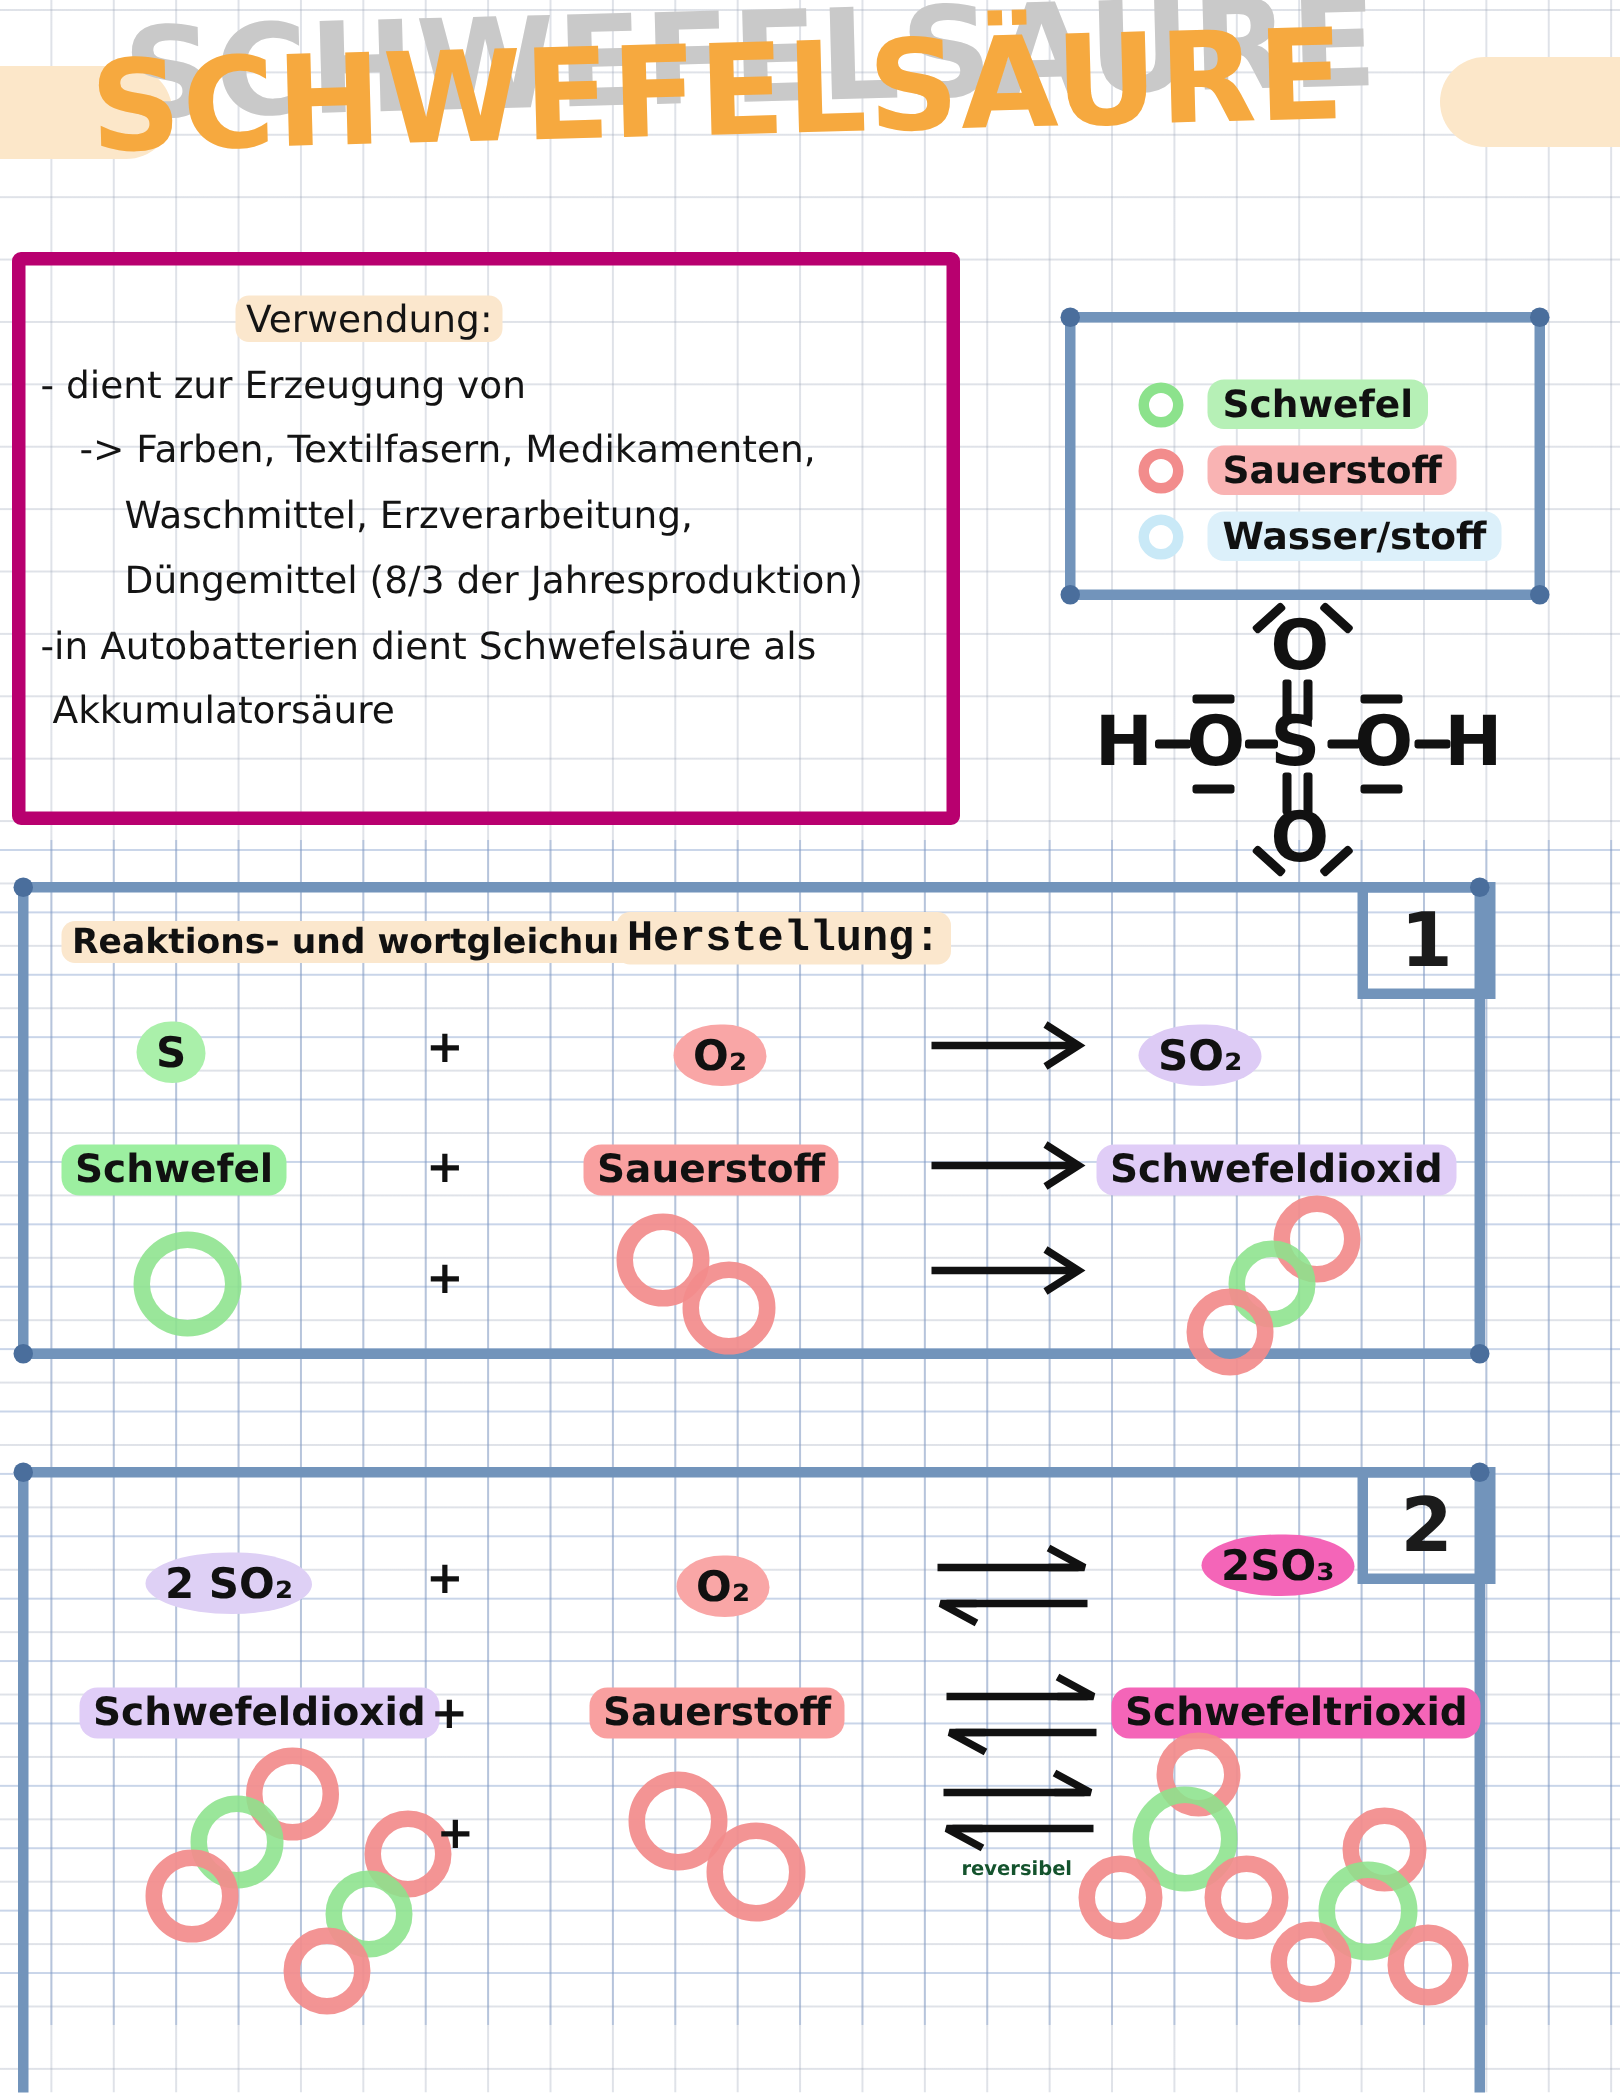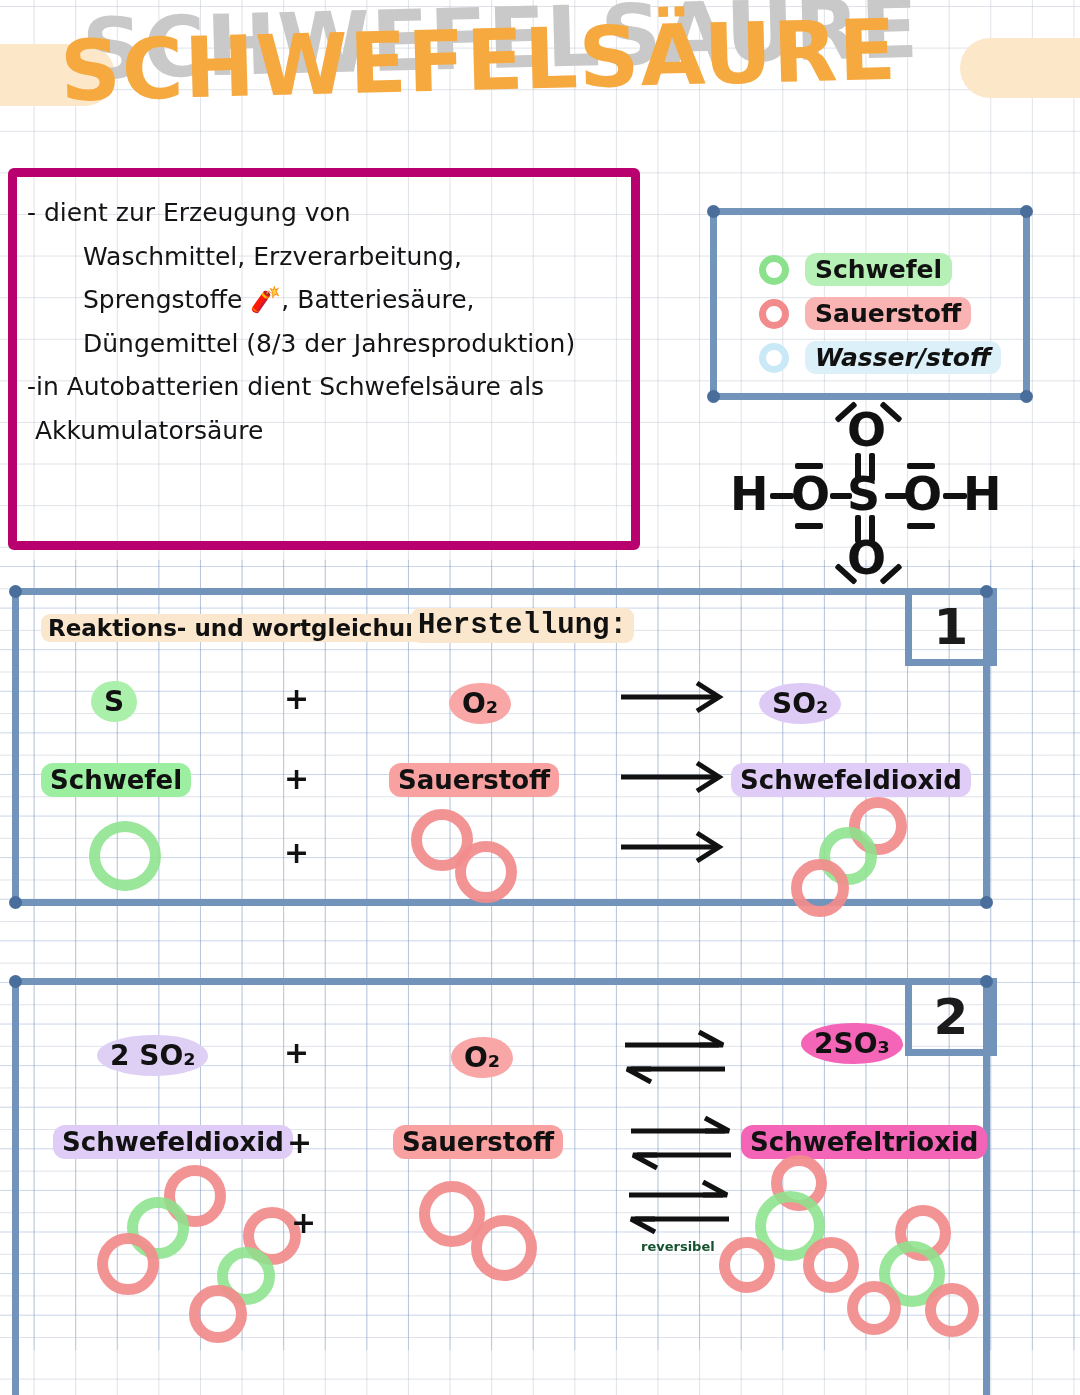--- a/index.html
+++ b/index.html
@@ -99,23 +99,24 @@
 
 <div id="titlewrap">
   <div class="cream-blob" style="left:-30px;top:44px;width:145px;height:62px;"></div>
   <div class="cream-blob" style="left:960px;top:38px;width:180px;height:60px;"></div>
   <div class="title-txt title-shadow">SCHWEFELSÄURE</div>
   <div class="title-txt title-main">SCHWEFELSÄURE</div>
 </div>
 
 <div id="usebox">
   <div class="uselines">
+    <div style="padding-left:130px;"><span class="hl-cream">Verwendung:</span></div>
     <div>- dient zur Erzeugung von</div>
+    <div class="u-ind1">-&gt; Farben, Textilfasern, Medikamenten,</div>
     <div class="u-ind2">Waschmittel, Erzverarbeitung,</div>
-    <div class="u-ind2">Sprengstoffe 🧨,  Batteriesäure,</div>
     <div class="u-ind2">Düngemittel (8/3 der Jahresproduktion)</div>
     <div>-in Autobatterien dient Schwefelsäure als</div>
     <div style="padding-left:8px;">Akkumulatorsäure</div>
   </div>
 </div>
 
 <div class="bluebox" id="legendbox">
   <div class="dot" style="left:-10px;top:-10px;"></div>
   <div class="dot" style="right:-10px;top:-10px;"></div>
   <div class="dot" style="left:-10px;bottom:-10px;"></div>
@@ -124,21 +125,21 @@
   <div class="leg-row" style="left:42px;top:38px;">
     <div class="ring-sm" style="border:7px solid #8ce28c;"></div>
     <div class="leg-label" style="background:#b6f0b6;">Schwefel</div>
   </div>
   <div class="leg-row" style="left:42px;top:82px;">
     <div class="ring-sm" style="border:7px solid #f28c8c;"></div>
     <div class="leg-label" style="background:#f9b3b3;">Sauerstoff</div>
   </div>
   <div class="leg-row" style="left:42px;top:126px;">
     <div class="ring-sm" style="border:7px solid #c9e9f7;"></div>
-    <div class="leg-label" style="background:#dcf0fa;font-style:italic;">Wasser/stoff</div>
+    <div class="leg-label" style="background:#dcf0fa;">Wasser/stoff</div>
   </div>
 </div>
 
 <div id="lewis">
 
   <div class="lw" style="left:112px;top:-2px;">O</div>
   <div class="lp" style="left:98px;top:4px;width:26px;height:6px;transform:rotate(-42deg);"></div>
   <div class="lp" style="left:143px;top:4px;width:26px;height:6px;transform:rotate(42deg);"></div>
 
   <div class="lp" style="left:120px;top:48px;width:6px;height:28px;"></div>

